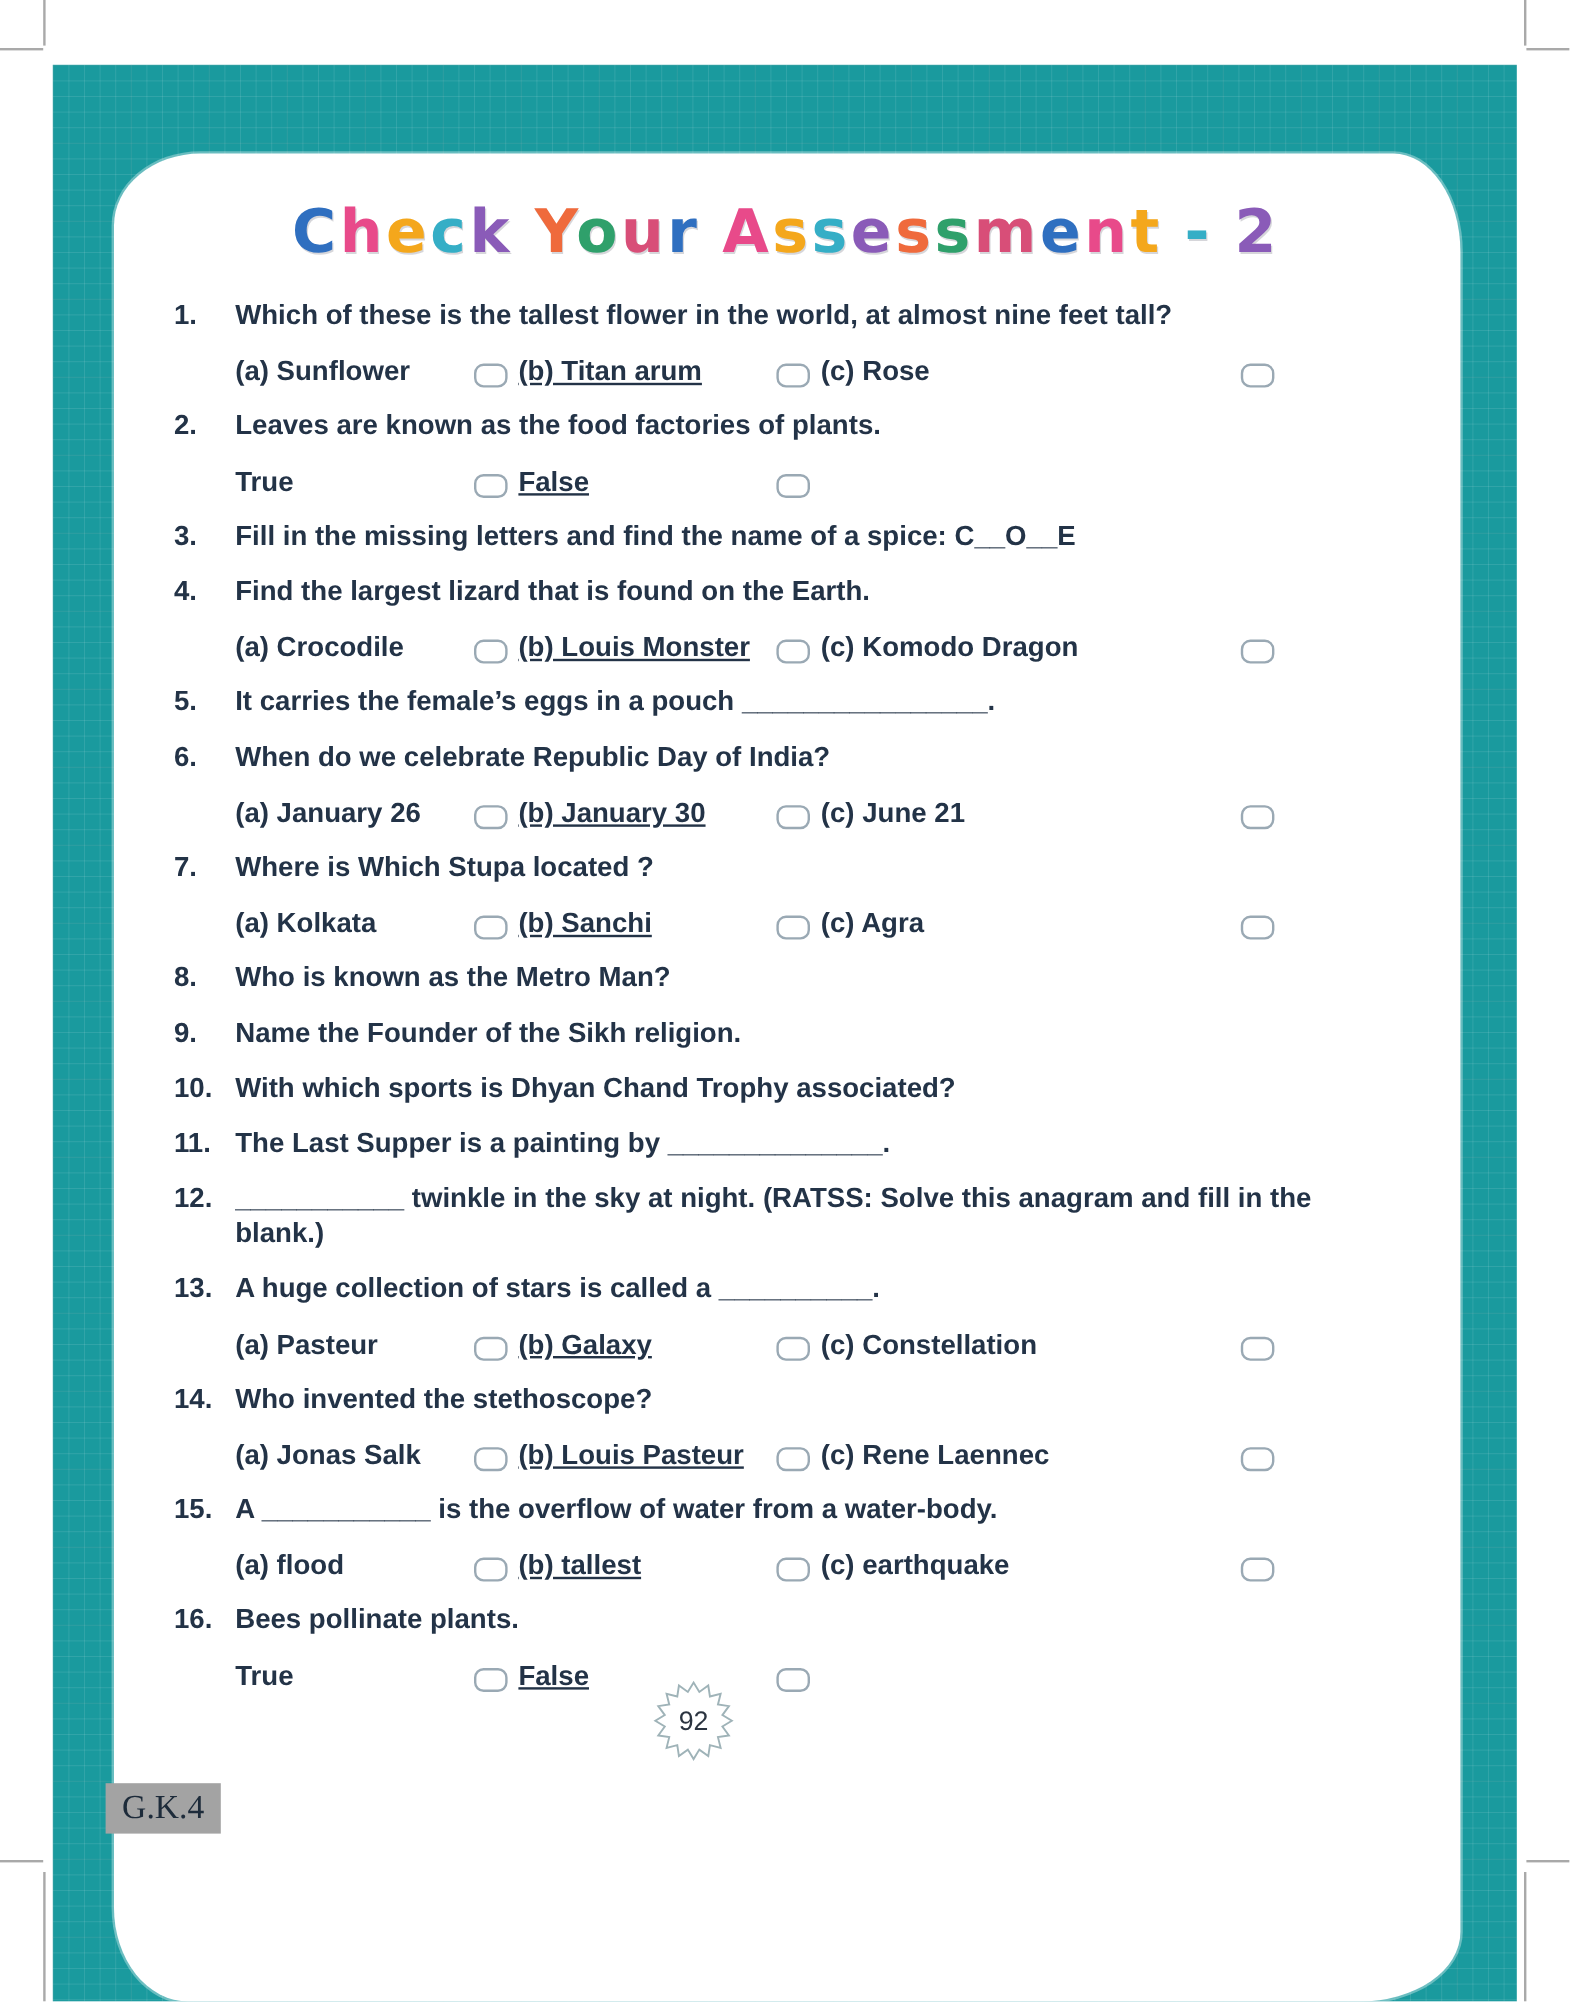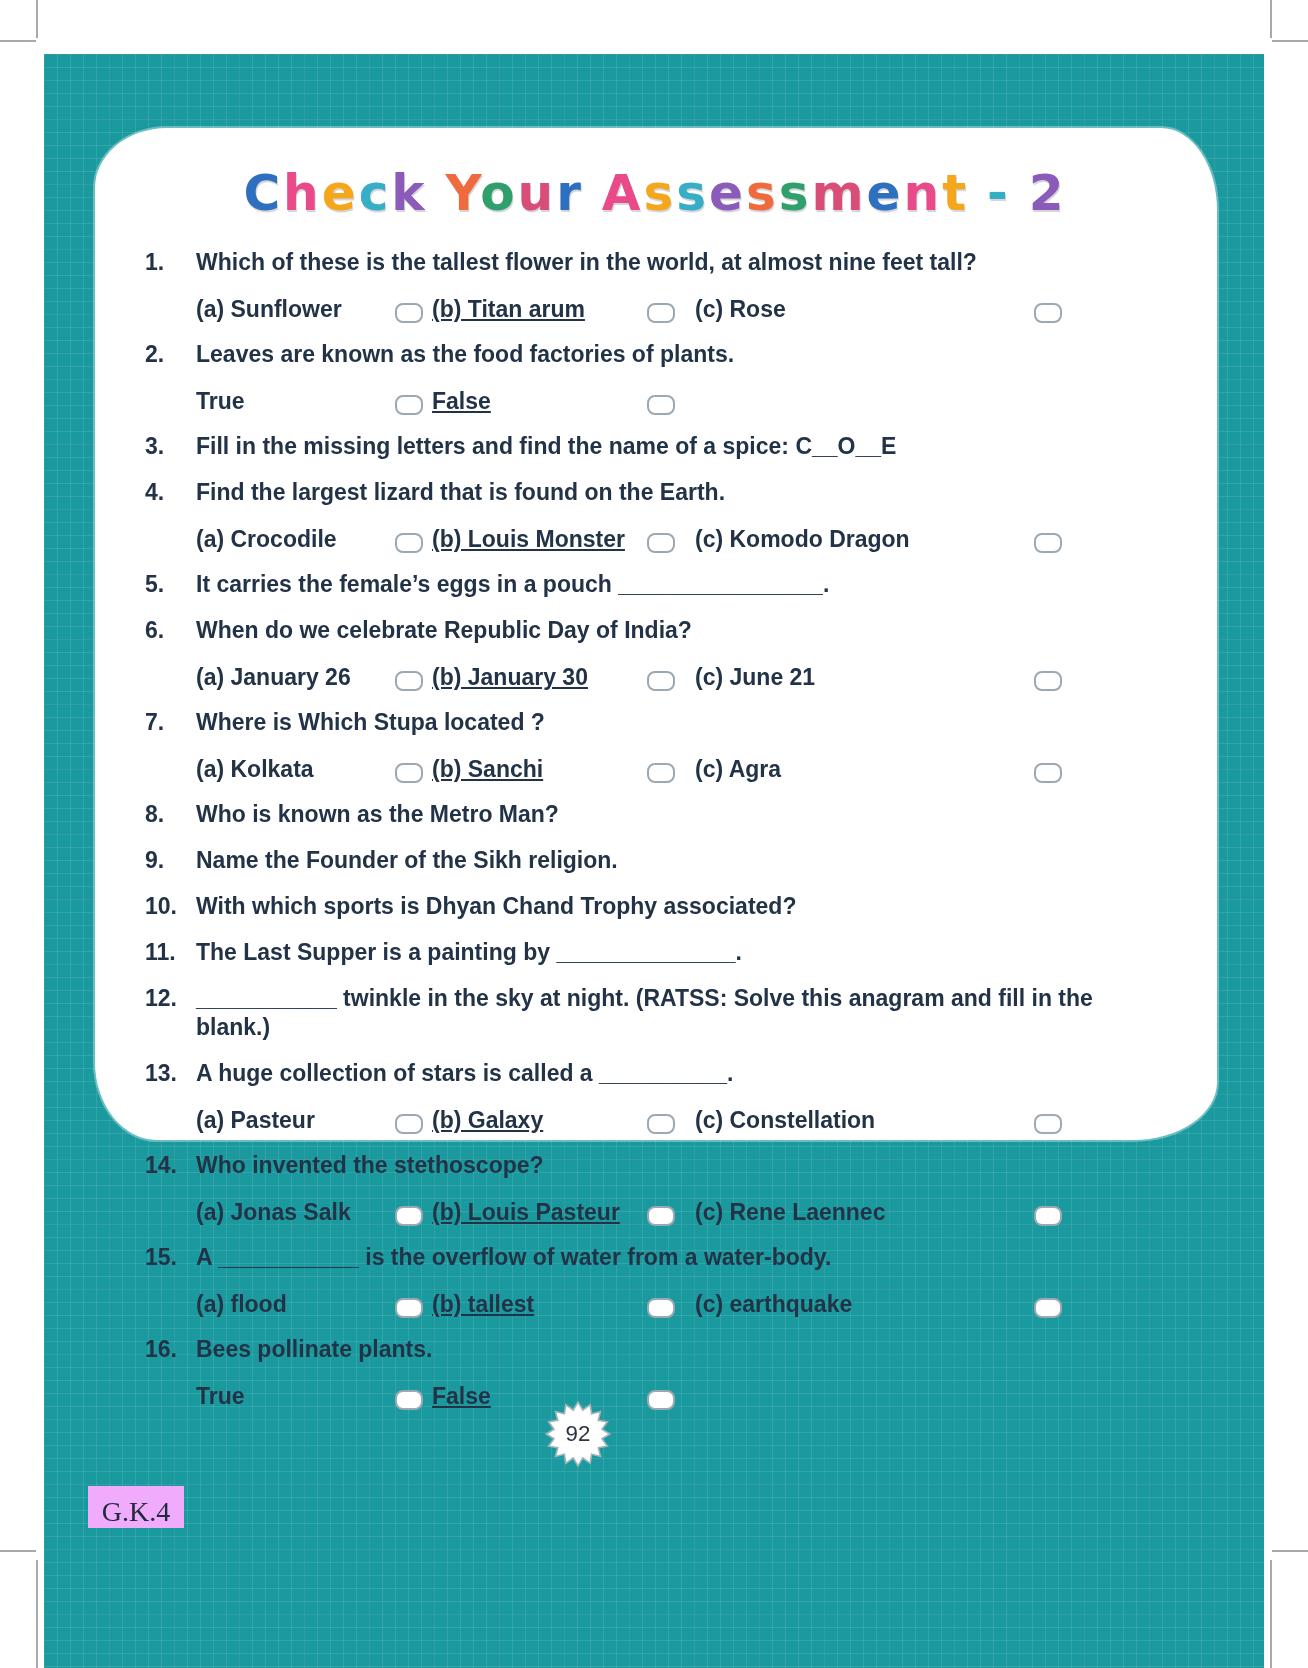--- a/index.html
+++ b/index.html
@@ -16,21 +16,21 @@
     background-color:#1a9a9e;
     background-image:
       linear-gradient(rgba(255,255,255,.10) 1px, transparent 1px),
       linear-gradient(90deg, rgba(255,255,255,.10) 1px, transparent 1px),
       linear-gradient(rgba(0,0,0,.05) 1px, transparent 1px),
       linear-gradient(90deg, rgba(0,0,0,.05) 1px, transparent 1px);
     background-size:13px 13px,13px 13px,65px 65px,65px 65px;
   }
   
   .card{
-    position:absolute;left:95px;top:128px;width:1122px;height:1012px;
+    position:absolute;left:95px;top:128px;width:1122px;height:1540px;
     background:#ffffff;
     border-radius:72px 56px 84px 62px / 60px 82px 58px 78px;
     box-sizing:border-box;
     padding:30px 52px 0 50px;
     box-shadow:0 0 0 2px rgba(255,255,255,.35);
   }
   .title{
     text-align:center;
     font-family:"DejaVu Sans",sans-serif;
     font-weight:bold;
@@ -55,30 +55,30 @@
   .opts{
     display:flex;align-items:flex-end;
     margin:0 0 17px 51px;
     width:866px;
     min-height:29px;
     font-weight:bold;color:#233347;font-size:23px;
   }
   .opt-label{flex:none;}
   .opt-label.c0{width:199px;}
   .opt-label.c1{width:215px;margin-left:9px;text-decoration:underline;}
-  .opt-label.c2{margin-left:20px;}
+  .opt-label.c2{margin-left:9px;}
   .cb{
     width:28px;height:20px;flex:none;box-sizing:border-box;
     border:2px solid #9aa9b4;border-radius:8px;background:#ffffff;
   }
   .spacer{flex:1;}
   
   .gk-box{
     position:absolute;left:88px;top:1486px;width:96px;height:42px;
-    background:#f0abfc;display:flex;align-items:flex-end;justify-content:center;
+    background:#a3a3a3;display:flex;align-items:center;justify-content:center;
     font-family:"Liberation Serif",serif;font-size:28px;color:#1d2b3a;
   }
   .page-star{position:absolute;left:544px;top:1400px;width:68px;height:68px;}
   .page-star svg{display:block;}
   .page-star text{
     font-family:"Liberation Sans",sans-serif;font-size:21px;fill:#2b3440;
   }
 </style>
 </head>
 <body>

